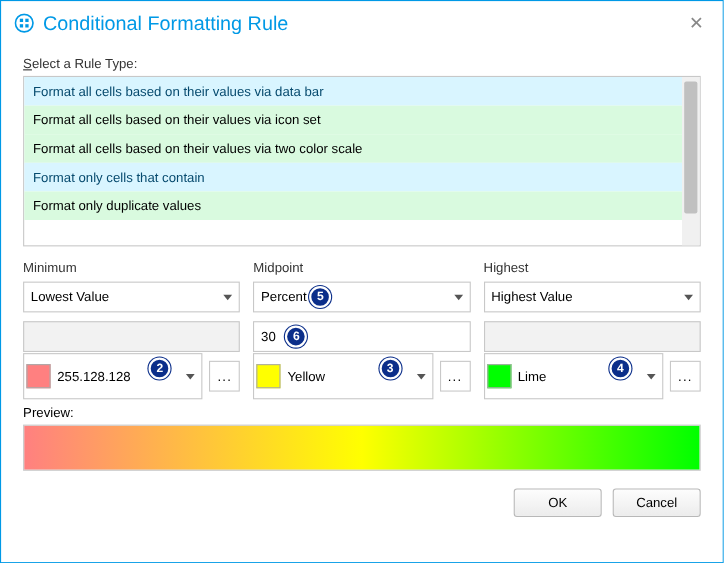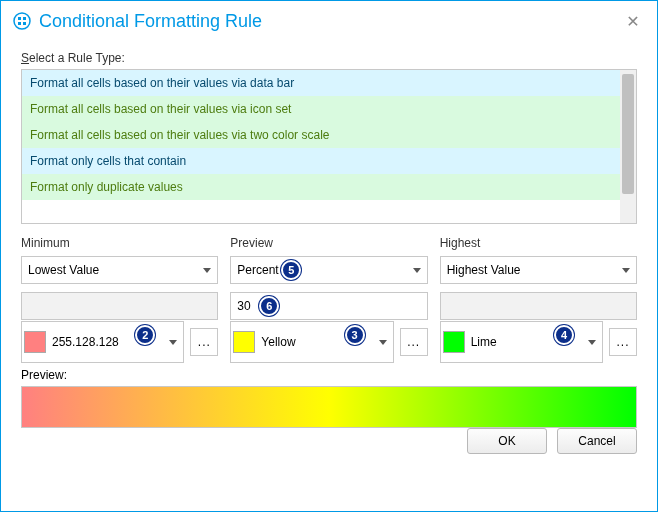--- a/index.html
+++ b/index.html
@@ -31,21 +31,21 @@
   .body { padding: 10px 20px 16px 20px; }
   .label { font-size: 12px; color: #333; margin-bottom: 4px; }
   .underline-S { text-decoration: underline; }
   .rule-list-wrap { display: flex; border: 1px solid #c8c8c8; height: 155px; }
   .rule-list { flex: 1; overflow: hidden; }
   .rule-item {
     font-size: 12px; padding: 6px 8px; cursor: pointer;
     position: relative;
   }
   .rule-even { background: #d9f5ff; color: #064a6e; }
-  .rule-odd  { background: #d9fadf; color: #4d7c0f; }
+  .rule-odd  { background: #d9fadf; color: #000000; }
   .rule-selected { background: #0099e6; color: #fff; }
   .scrollbar {
     width: 16px; background: #f0f0f0; position: relative;
   }
   .scroll-thumb {
     position: absolute; left: 2px; right: 2px; top: 4px; height: 120px;
     background: #c0c0c0; border-radius: 2px;
   }
   .cols { display: flex; gap: 12px; margin-top: 12px; }
   .col { flex: 1; }
@@ -90,21 +90,21 @@
     width: 28px; height: 28px; border: 1px solid #c8c8c8;
     display: flex; align-items: center; justify-content: center;
     font-size: 12px; cursor: pointer; letter-spacing: 1px;
   }
   .preview-label { font-size: 12px; margin-top: 12px; margin-bottom: 4px; }
   .preview-bar {
     height: 42px; border: 1px solid #c8c8c8;
     background: linear-gradient(to right, #ff8080 0%, #ffff00 50%, #00ff00 100%);
   }
   .buttons {
-    display: flex; gap: 10px; justify-content: flex-end; 
+    display: flex; gap: 10px; justify-content: flex-end; margin-top: 16px;
   }
   .btn {
     min-width: 80px; height: 26px; border: 1px solid #b8b8b8;
     background: linear-gradient(#fdfdfd, #ececec);
     font-size: 12px; border-radius: 3px;
     display: flex; align-items: center; justify-content: center;
     cursor: pointer;
   }
   .callout {
     position: absolute;
@@ -171,21 +171,21 @@
             <span class="swatch" style="background:#ff8080"></span>
             <span class="cname">255.128.128</span>
             <span class="caret2"></span>
             <span class="callout" style="right:28px; top:3px;">2</span>
           </div>
           <div class="more">...</div>
         </div>
       </div>
 
       <div class="col">
-        <div class="hdr">Preview</div>
+        <div class="hdr">Midpoint</div>
         <div class="combo" style="position:relative">
           <span>Percent</span>
           <span class="caret"></span>
           <span class="callout" style="left:50px; top:3px;">5</span>
         </div>
         <div class="txt" style="position:relative">
           <input value="30" style="">
           <span class="callout" style="left:28px; top:3px;">6</span>
         </div>
         <div class="colorpick">

